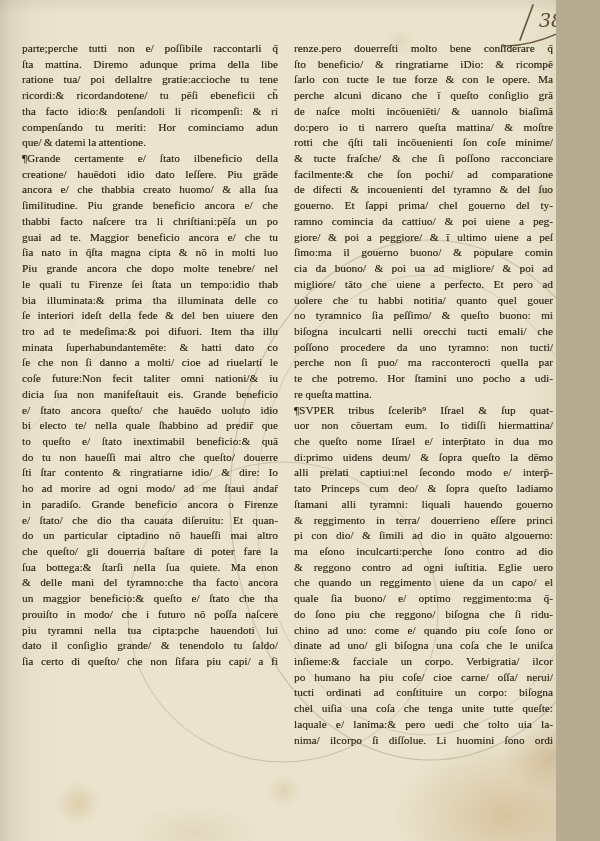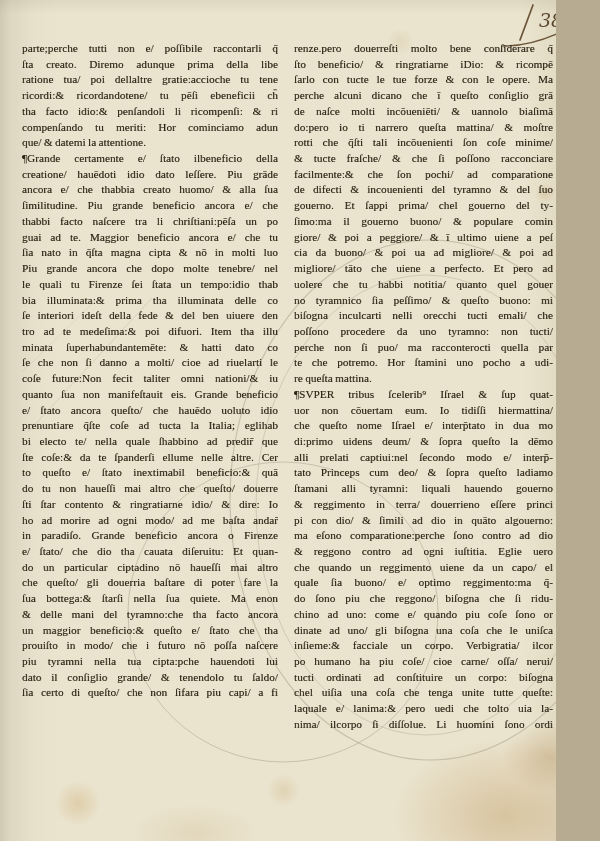--- a/index.html
+++ b/index.html
@@ -63,50 +63,48 @@
   </svg>
 
   <svg class="folio" viewBox="0 0 105 52">
     <path d="M25,40 L38,5" stroke="#6a5538" stroke-width="1.7" fill="none" stroke-linecap="round"></path>
     <path d="M8,46 Q38,46 70,30" stroke="#6a5538" stroke-width="1.4" fill="none" stroke-linecap="round"></path>
     <text x="44" y="27">38</text>
   </svg>
 
   <div class="col col-left">
       <div class="line">parte;perche tutti non e/ poſſibile raccontarli q̄</div>
-      <div class="line">ſta creato. Diremo adunque prima della libe</div>
+      <div class="line">ſta mattina. Diremo adunque prima della libe</div>
       <div class="line">ratione tua/ poi dellaltre gratie:accioche tu tene</div>
       <div class="line">ricordi:&amp; ricordandotene/ tu pēſi ebeneficii ch̄</div>
       <div class="line">tha facto idio:&amp; penſandoli li ricompenſi: &amp; ri</div>
       <div class="line">compenſando tu meriti: Hor cominciamo adun</div>
       <div class="line short">que/ &amp; datemi la attentione.</div>
       <div class="line">¶Grande certamente e/ ſtato ilbeneficio della</div>
       <div class="line">creatione/ hauēdoti idio dato leſſere. Piu grāde</div>
       <div class="line">ancora e/ che thabbia creato huomo/ &amp; alla ſua</div>
       <div class="line">ſimilitudine. Piu grande beneficio ancora e/ che</div>
       <div class="line">thabbi facto naſcere tra li chriſtiani:pēſa un po</div>
       <div class="line">guai ad te. Maggior beneficio ancora e/ che tu</div>
       <div class="line">ſia nato in q̄ſta magna cipta &amp; nō in molti luo</div>
       <div class="line">Piu grande ancora che dopo molte tenebre/ nel</div>
       <div class="line">le quali tu Firenze ſei ſtata un tempo:idio thab</div>
       <div class="line">bia illuminata:&amp; prima tha illuminata delle co</div>
       <div class="line">ſe interiori ideſt della fede &amp; del ben uiuere den</div>
       <div class="line">tro ad te medeſima:&amp; poi difuori. Item tha illu</div>
       <div class="line">minata ſuperhabundantemēte: &amp; hatti dato co</div>
       <div class="line">ſe che non ſi danno a molti/ cioe ad riuelarti le</div>
       <div class="line">coſe future:Non fecit taliter omni nationi/&amp; iu</div>
-      <div class="line">quanto ſua non manifeſtauit eis. Grande beneficio</div>
+      <div class="line">dicia ſua non manifeſtauit eis. Grande beneficio</div>
       <div class="line">e/ ſtato ancora queſto/ che hauēdo uoluto idio</div>
-      <div class="line">prenuntiare q̄ſte coſe ad tucta la Italia; eglihab</div>
       <div class="line">bi electo te/ nella quale ſhabbino ad predir̄ que</div>
-      <div class="line">ſte coſe:&amp; da te ſpanderſi ellume nelle altre. Cer</div>
       <div class="line">to queſto e/ ſtato inextimabil beneficio:&amp; quā</div>
       <div class="line">do tu non haueſſi mai altro che queſto/ douerre</div>
       <div class="line">ſti ſtar contento &amp; ringratiarne idio/ &amp; dire: Io</div>
-      <div class="line">ho ad morire ad ogni modo/ ad me baſta andar̄</div>
+      <div class="line">ho ad morire ad ogni modo/ ad me ſtaui andar̄</div>
       <div class="line">in paradiſo. Grande beneficio ancora o Firenze</div>
       <div class="line">e/ ſtato/ che dio tha cauata diſeruitu: Et quan-</div>
       <div class="line">do un particular ciptadino nō haueſſi mai altro</div>
       <div class="line">che queſto/ gli douerria baſtare di poter fare la</div>
       <div class="line">ſua bottega:&amp; ſtarſi nella ſua quiete. Ma enon</div>
       <div class="line">&amp; delle mani del tyramno:che tha facto ancora</div>
       <div class="line">un maggior beneficio:&amp; queſto e/ ſtato che tha</div>
       <div class="line">prouiſto in modo/ che i futuro nō poſſa naſcere</div>
       <div class="line">piu tyramni nella tua cipta:pche hauendoti lui</div>
       <div class="line">dato il conſiglio grande/ &amp; tenendolo tu ſaldo/</div>
@@ -118,41 +116,42 @@
       <div class="line">ſto beneficio/ &amp; ringratiarne iDio: &amp; ricompē</div>
       <div class="line">ſarlo con tucte le tue forze &amp; con le opere. Ma</div>
       <div class="line">perche alcuni dicano che ī queſto conſiglio grā</div>
       <div class="line">de naſce molti incōueniēti/ &amp; uannolo biaſimā</div>
       <div class="line">do:pero io ti narrero queſta mattina/ &amp; moſtre</div>
       <div class="line">rotti che q̄ſti tali incōuenienti ſon coſe minime/</div>
       <div class="line">&amp; tucte fraſche/ &amp; che ſi poſſono racconciare</div>
       <div class="line">facilmente:&amp; che ſon pochi/ ad comparatione</div>
       <div class="line">de difecti &amp; incouenienti del tyramno &amp; del ſuo</div>
       <div class="line">gouerno. Et ſappi prima/ chel gouerno del ty-</div>
+      <div class="line">ramno comincia da cattiuo/ &amp; poi uiene a peg-</div>
+      <div class="line">giore/ &amp; poi a peggiore/ &amp; ī ultimo uiene a peſ</div>
       <div class="line">ſimo:ma il gouerno buono/ &amp; populare comin</div>
-      <div class="line">giore/ &amp; poi a peggiore/ &amp; ī ultimo uiene a peſ</div>
       <div class="line">cia da buono/ &amp; poi ua ad migliore/ &amp; poi ad</div>
       <div class="line">migliore/ tāto che uiene a perfecto. Et pero ad</div>
       <div class="line">uolere che tu habbi notitia/ quanto quel gouer</div>
       <div class="line">no tyramnico ſia peſſimo/ &amp; queſto buono: mi</div>
       <div class="line">biſogna inculcarti nelli orecchi tucti emali/ che</div>
       <div class="line">poſſono procedere da uno tyramno: non tucti/</div>
       <div class="line">perche non ſi puo/ ma racconterocti quella par</div>
       <div class="line">te che potremo. Hor ſtamini uno pocho a udi-</div>
       <div class="line short">re queſta mattina.</div>
       <div class="line">¶SVPER tribus ſcelerib⁹ Iſrael &amp; ſup quat-</div>
       <div class="line">uor non cōuertam eum. Io tidiſſi hiermattina/</div>
       <div class="line">che queſto nome Iſrael e/ interp̄tato in dua mo</div>
       <div class="line">di:primo uidens deum/ &amp; ſopra queſto la dēmo</div>
       <div class="line">alli prelati captiui:nel ſecondo modo e/ interp̄-</div>
       <div class="line">tato Princeps cum deo/ &amp; ſopra queſto ladiamo</div>
       <div class="line">ſtamani alli tyramni: liquali hauendo gouerno</div>
       <div class="line">&amp; reggimento in terra/ douerrieno eſſere princi</div>
       <div class="line">pi con dio/ &amp; ſimili ad dio in quāto algouerno:</div>
-      <div class="line">ma eſono comparatione:perche ſono contro ad dio</div>
+      <div class="line">ma eſono inculcarti:perche ſono contro ad dio</div>
       <div class="line">&amp; reggono contro ad ogni iuſtitia. Eglie uero</div>
       <div class="line">che quando un reggimento uiene da un capo/ el</div>
       <div class="line">quale ſia buono/ e/ optimo reggimento:ma q̄-</div>
       <div class="line">do ſono piu che reggono/ biſogna che ſi ridu-</div>
       <div class="line">chino ad uno: come e/ quando piu coſe ſono or</div>
       <div class="line">dinate ad uno/ gli biſogna una coſa che le uniſca</div>
       <div class="line">inſieme:&amp; facciale un corpo. Verbigratia/ ilcor</div>
       <div class="line">po humano ha piu coſe/ cioe carne/ oſſa/ nerui/</div>
       <div class="line">tucti ordinati ad conſtituire un corpo: biſogna</div>
       <div class="line">chel uiſia una coſa che tenga unite tutte queſte:</div>

